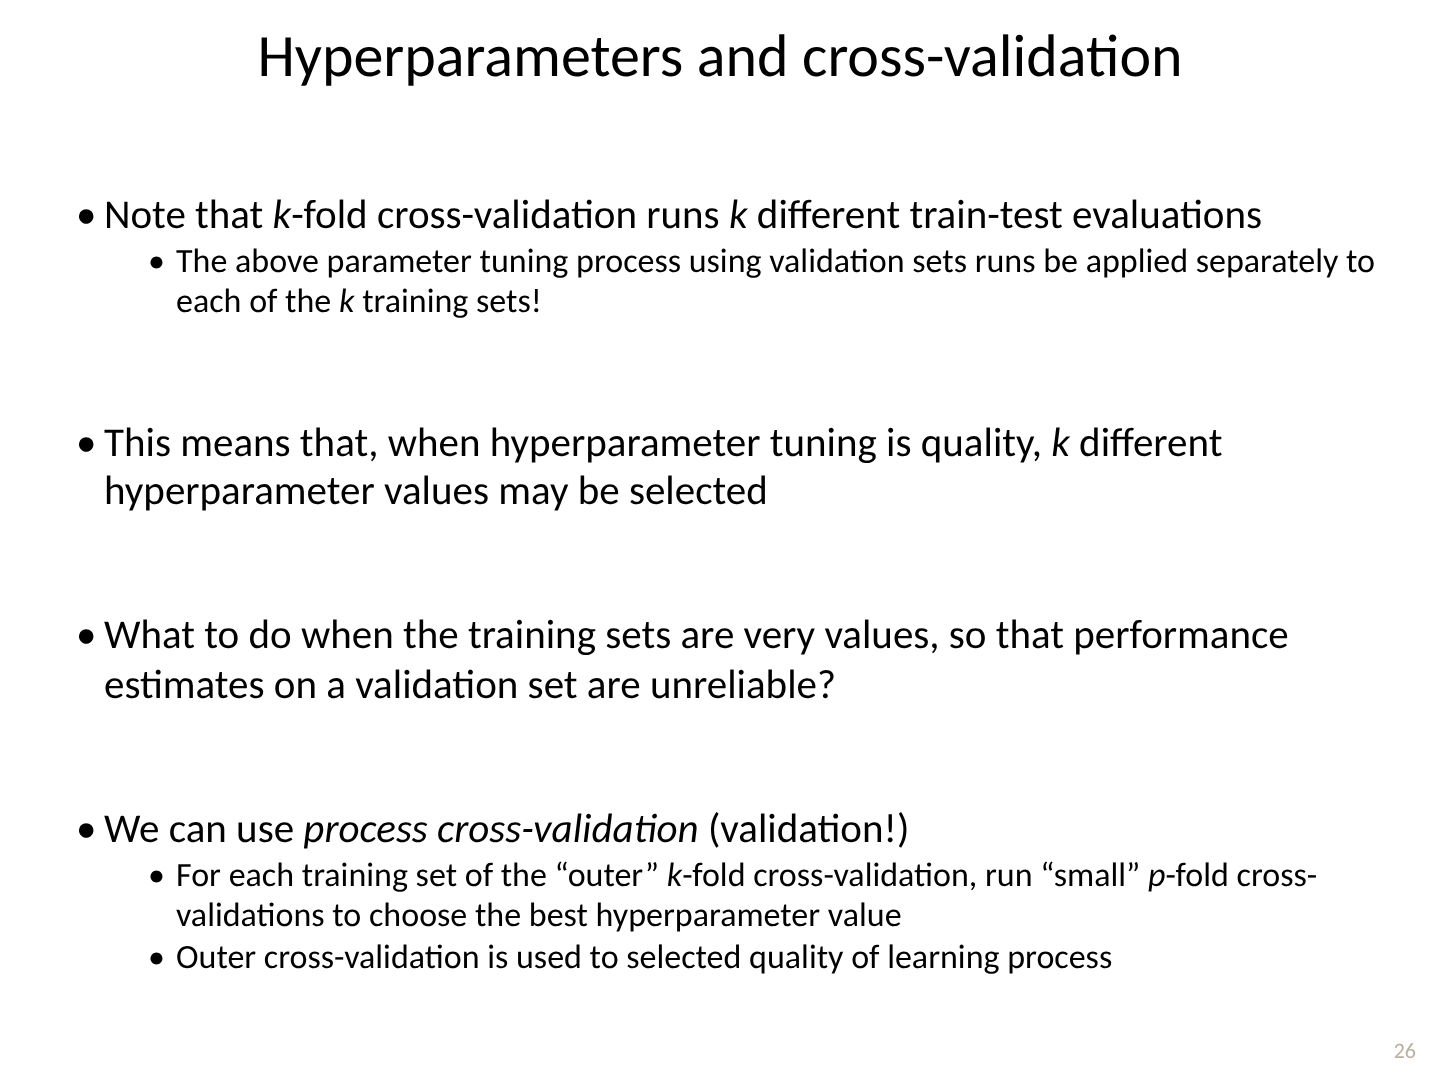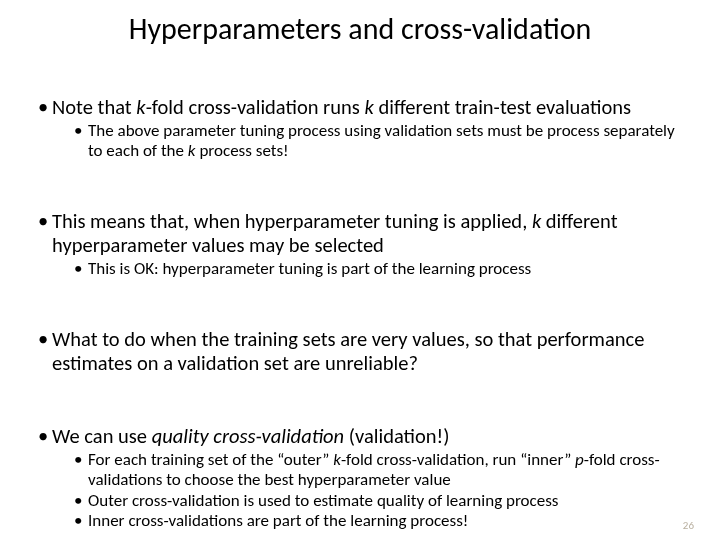--- a/index.html
+++ b/index.html
@@ -53,52 +53,50 @@
   }
   ul.lvl2 > li::before {
     content: "•";
     position: absolute;
     left: 0;
     top: 0;
   }
   .i { font-style: italic; }
   .pagenum {
     position: absolute;
-    right: 26px;
+    right: 12px;
     bottom: 8px;
     font-size: 11px;
     color: #b9b0a0;
   }
 </style>
 </head>
 <body>
 
 <div class="title">Hyperparameters and cross-validation</div>
 
 <ul class="lvl1">
   <li>
     <span>Note that </span><span class="i">k</span><span>-fold cross-validation runs </span><span class="i">k</span><span> different train-test evaluations</span>
     <ul class="lvl2">
       <li>
-        <span>The above parameter tuning process using validation sets must be process separately to each of the </span><span class="i">k</span><span> process sets!</span>
+        <span>The above parameter tuning process using validation sets runs be applied separately to each of the </span><span class="i">k</span><span> training sets!</span>
       </li>
     </ul>
   </li>
   <li>
-    <span>This means that, when hyperparameter tuning is applied, </span><span class="i">k</span><span> different hyperparameter values may be selected</span>
+    <span>This means that, when hyperparameter tuning is quality, </span><span class="i">k</span><span> different hyperparameter values may be selected</span>
     <ul class="lvl2">
-      <li>This is OK: hyperparameter tuning is part of the learning process</li>
     </ul>
   </li>
   <li>What to do when the training sets are very values, so that performance estimates on a validation set are unreliable?</li>
   <li>
-    <span>We can use </span><span class="i">quality cross-validation</span><span> (validation!)</span>
+    <span>We can use </span><span class="i">process cross-validation</span><span> (validation!)</span>
     <ul class="lvl2">
       <li>
-        <span>For each training set of the “outer” </span><span class="i">k</span><span>-fold cross-validation, run “inner” </span><span class="i">p</span><span>-fold cross-validations to choose the best hyperparameter value</span>
+        <span>For each training set of the “outer” </span><span class="i">k</span><span>-fold cross-validation, run “small” </span><span class="i">p</span><span>-fold cross-validations to choose the best hyperparameter value</span>
       </li>
-      <li>Outer cross-validation is used to estimate quality of learning process</li>
-      <li>Inner cross-validations are part of the learning process!</li>
+      <li>Outer cross-validation is used to selected quality of learning process</li>
     </ul>
   </li>
 </ul>
 
 <div class="pagenum">26</div>
 
 </body></html>

